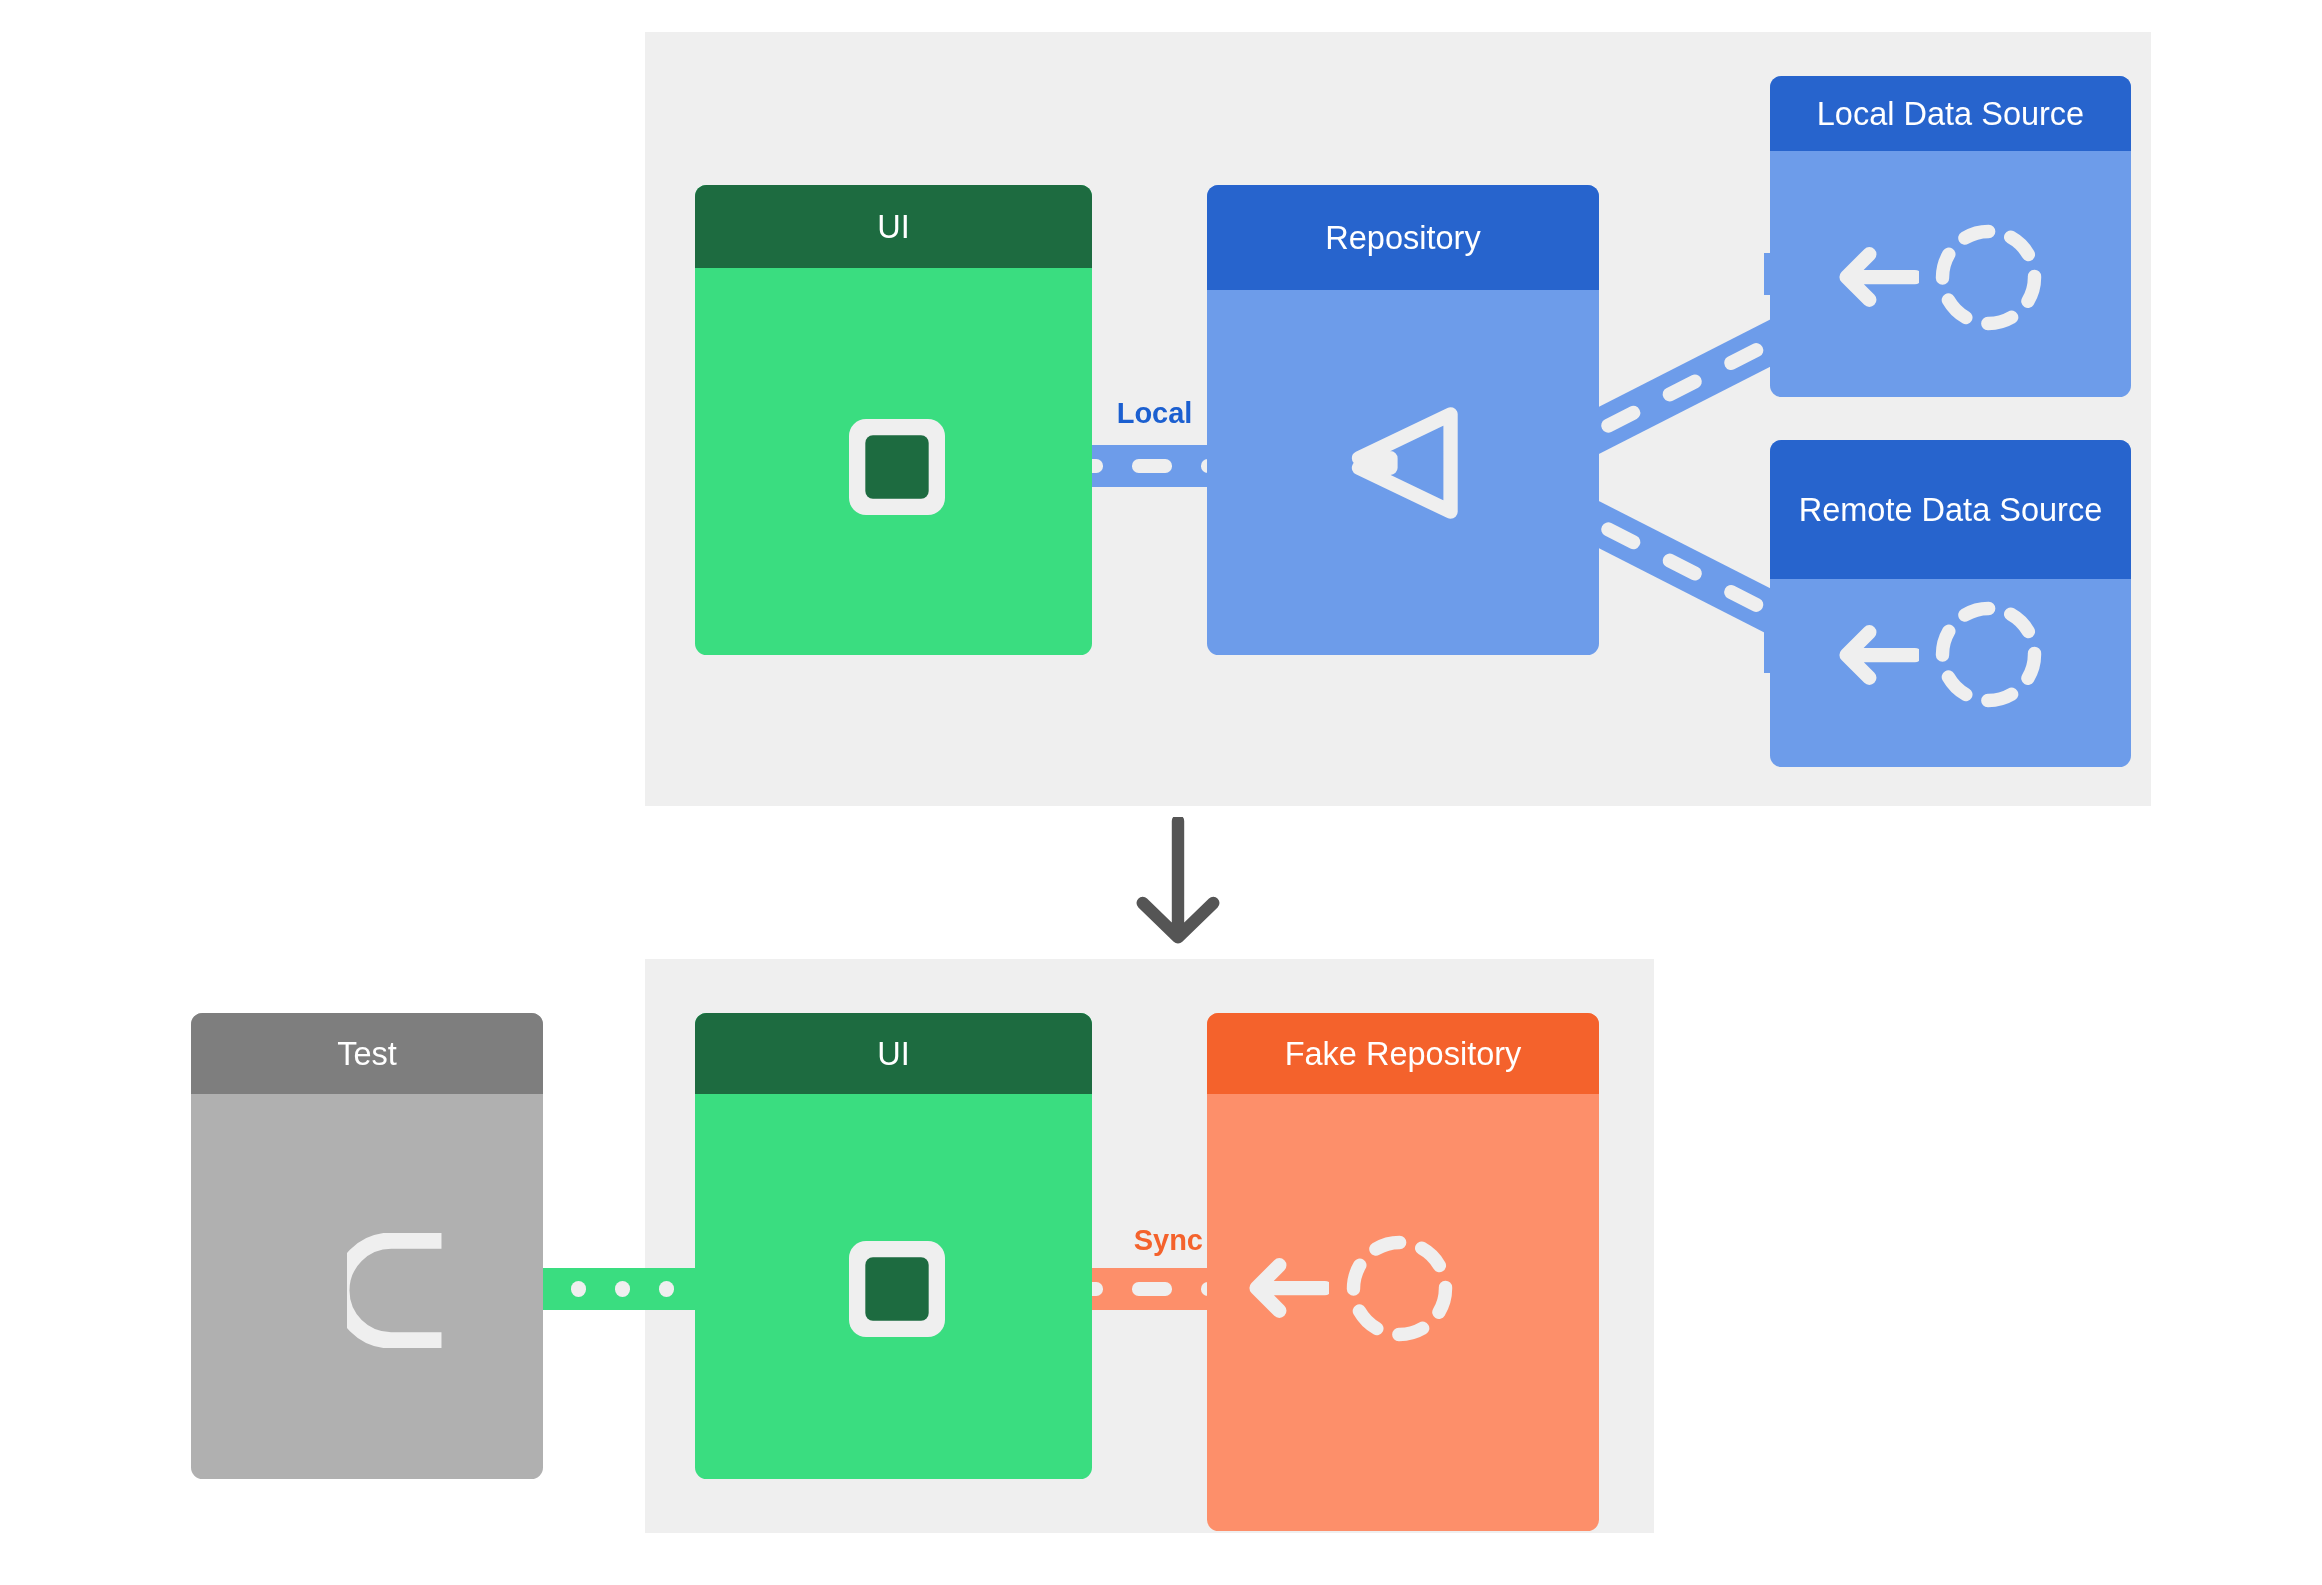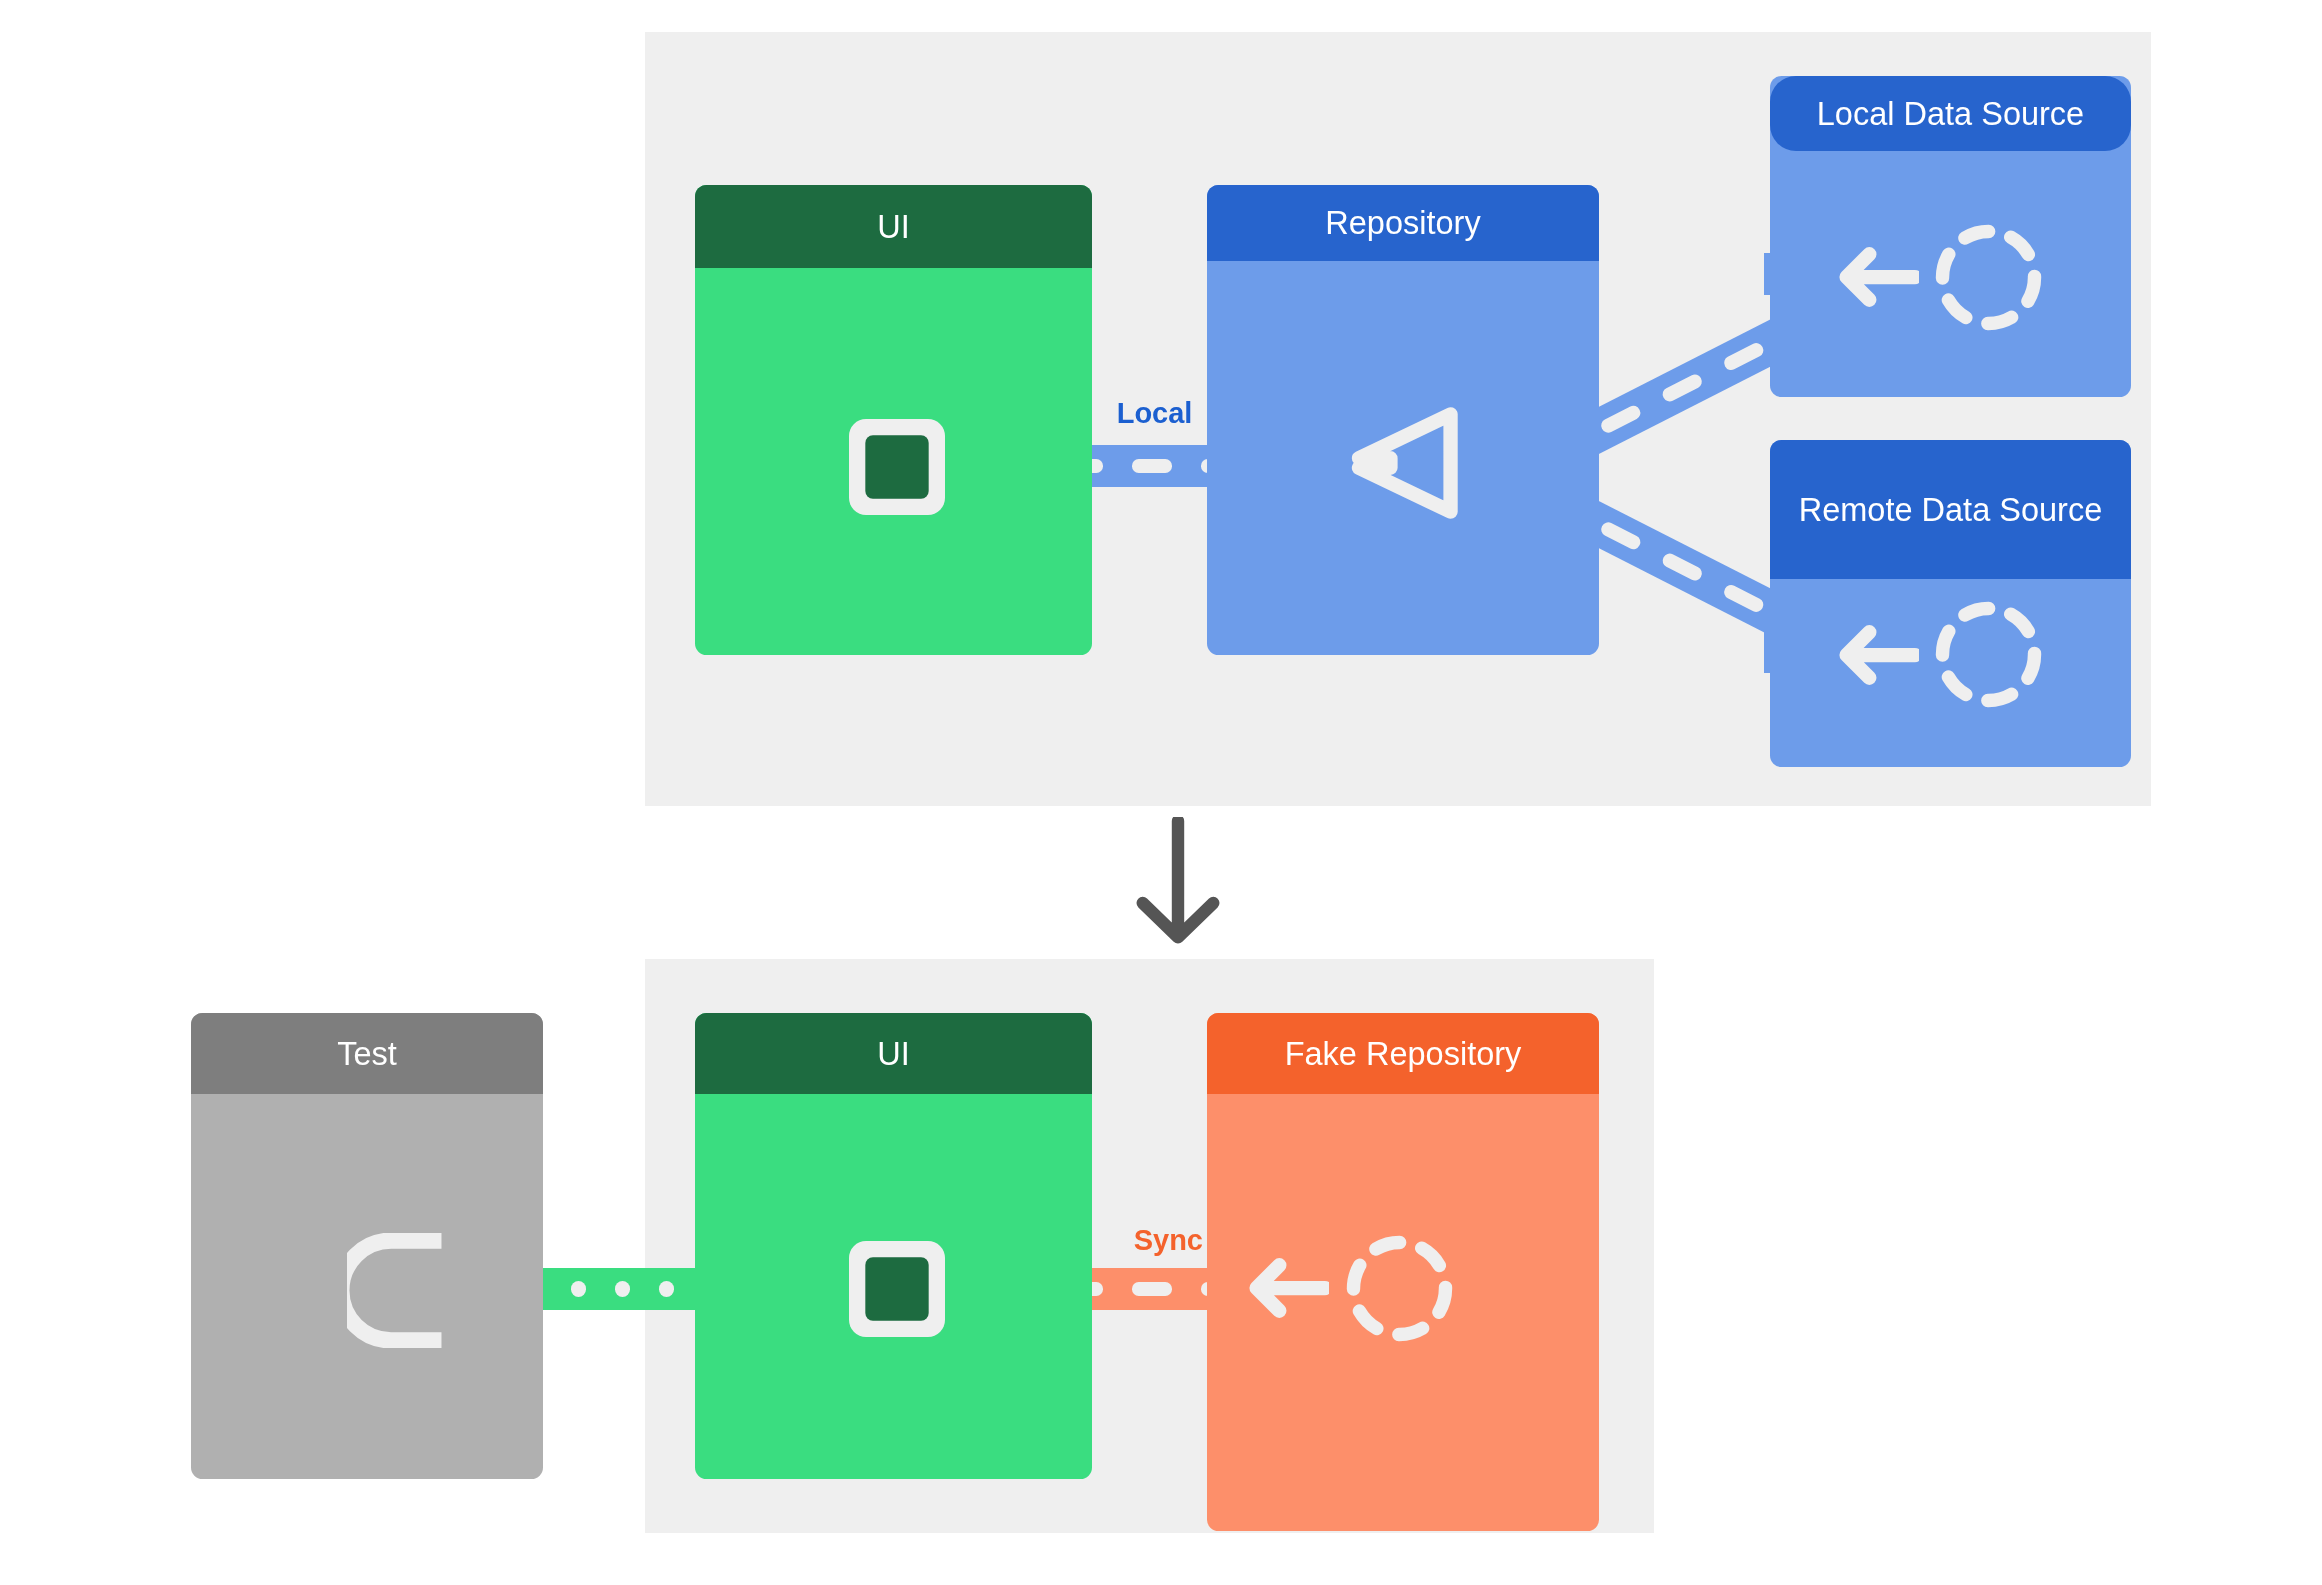--- a/index.html
+++ b/index.html
@@ -115,34 +115,34 @@
     <span>UI</span>
   </div>
 </div>
 
 <div class="plug" style="left:849px;top:419px;width:96px;height:96px;">
   <i></i>
 </div>
 
 <div class="box c-blue" style="left:1207px;top:185px;width:392px;height:470px;">
   <div class="body"></div>
-  <div class="hdr" style="height:76px;">
+  <div class="hdr" style="height:105px;">
     <span>Repository</span>
   </div>
 </div>
 
 <div class="icon" style="left:1338px;top:401px;width:124px;height:124px;">
   <svg viewBox="0 0 130 130" width="124" height="124">
     <path d="M118 14 L118 116 L22 70 L55 70 L55 60 L22 60 Z" fill="none" stroke="#efefef" stroke-width="15" stroke-linejoin="round" stroke-linecap="round"></path>
   </svg>
 </div>
 
 <div class="box c-blue" style="left:1770px;top:76px;width:361px;height:321px;">
   <div class="body"></div>
-  <div class="hdr" style="height:75px;border-radius:26px;">
+  <div class="hdr" style="height:75px;">
     <span>Local Data Source</span>
   </div>
 </div>
 <div class="icon" style="left:1833px;top:239px;width:86px;height:76px;">
   <svg viewBox="0 0 90 80" width="86" height="76">
     <path d="M86 40 L16 40 M38 16 L14 40 L38 64" fill="none" stroke="#efefef" stroke-width="15" stroke-linecap="round" stroke-linejoin="round"></path>
   </svg>
 </div>
 <div class="icon" style="left:1931px;top:220px;width:115px;height:115px;">
   <svg viewBox="0 0 120 120" width="115" height="115">

